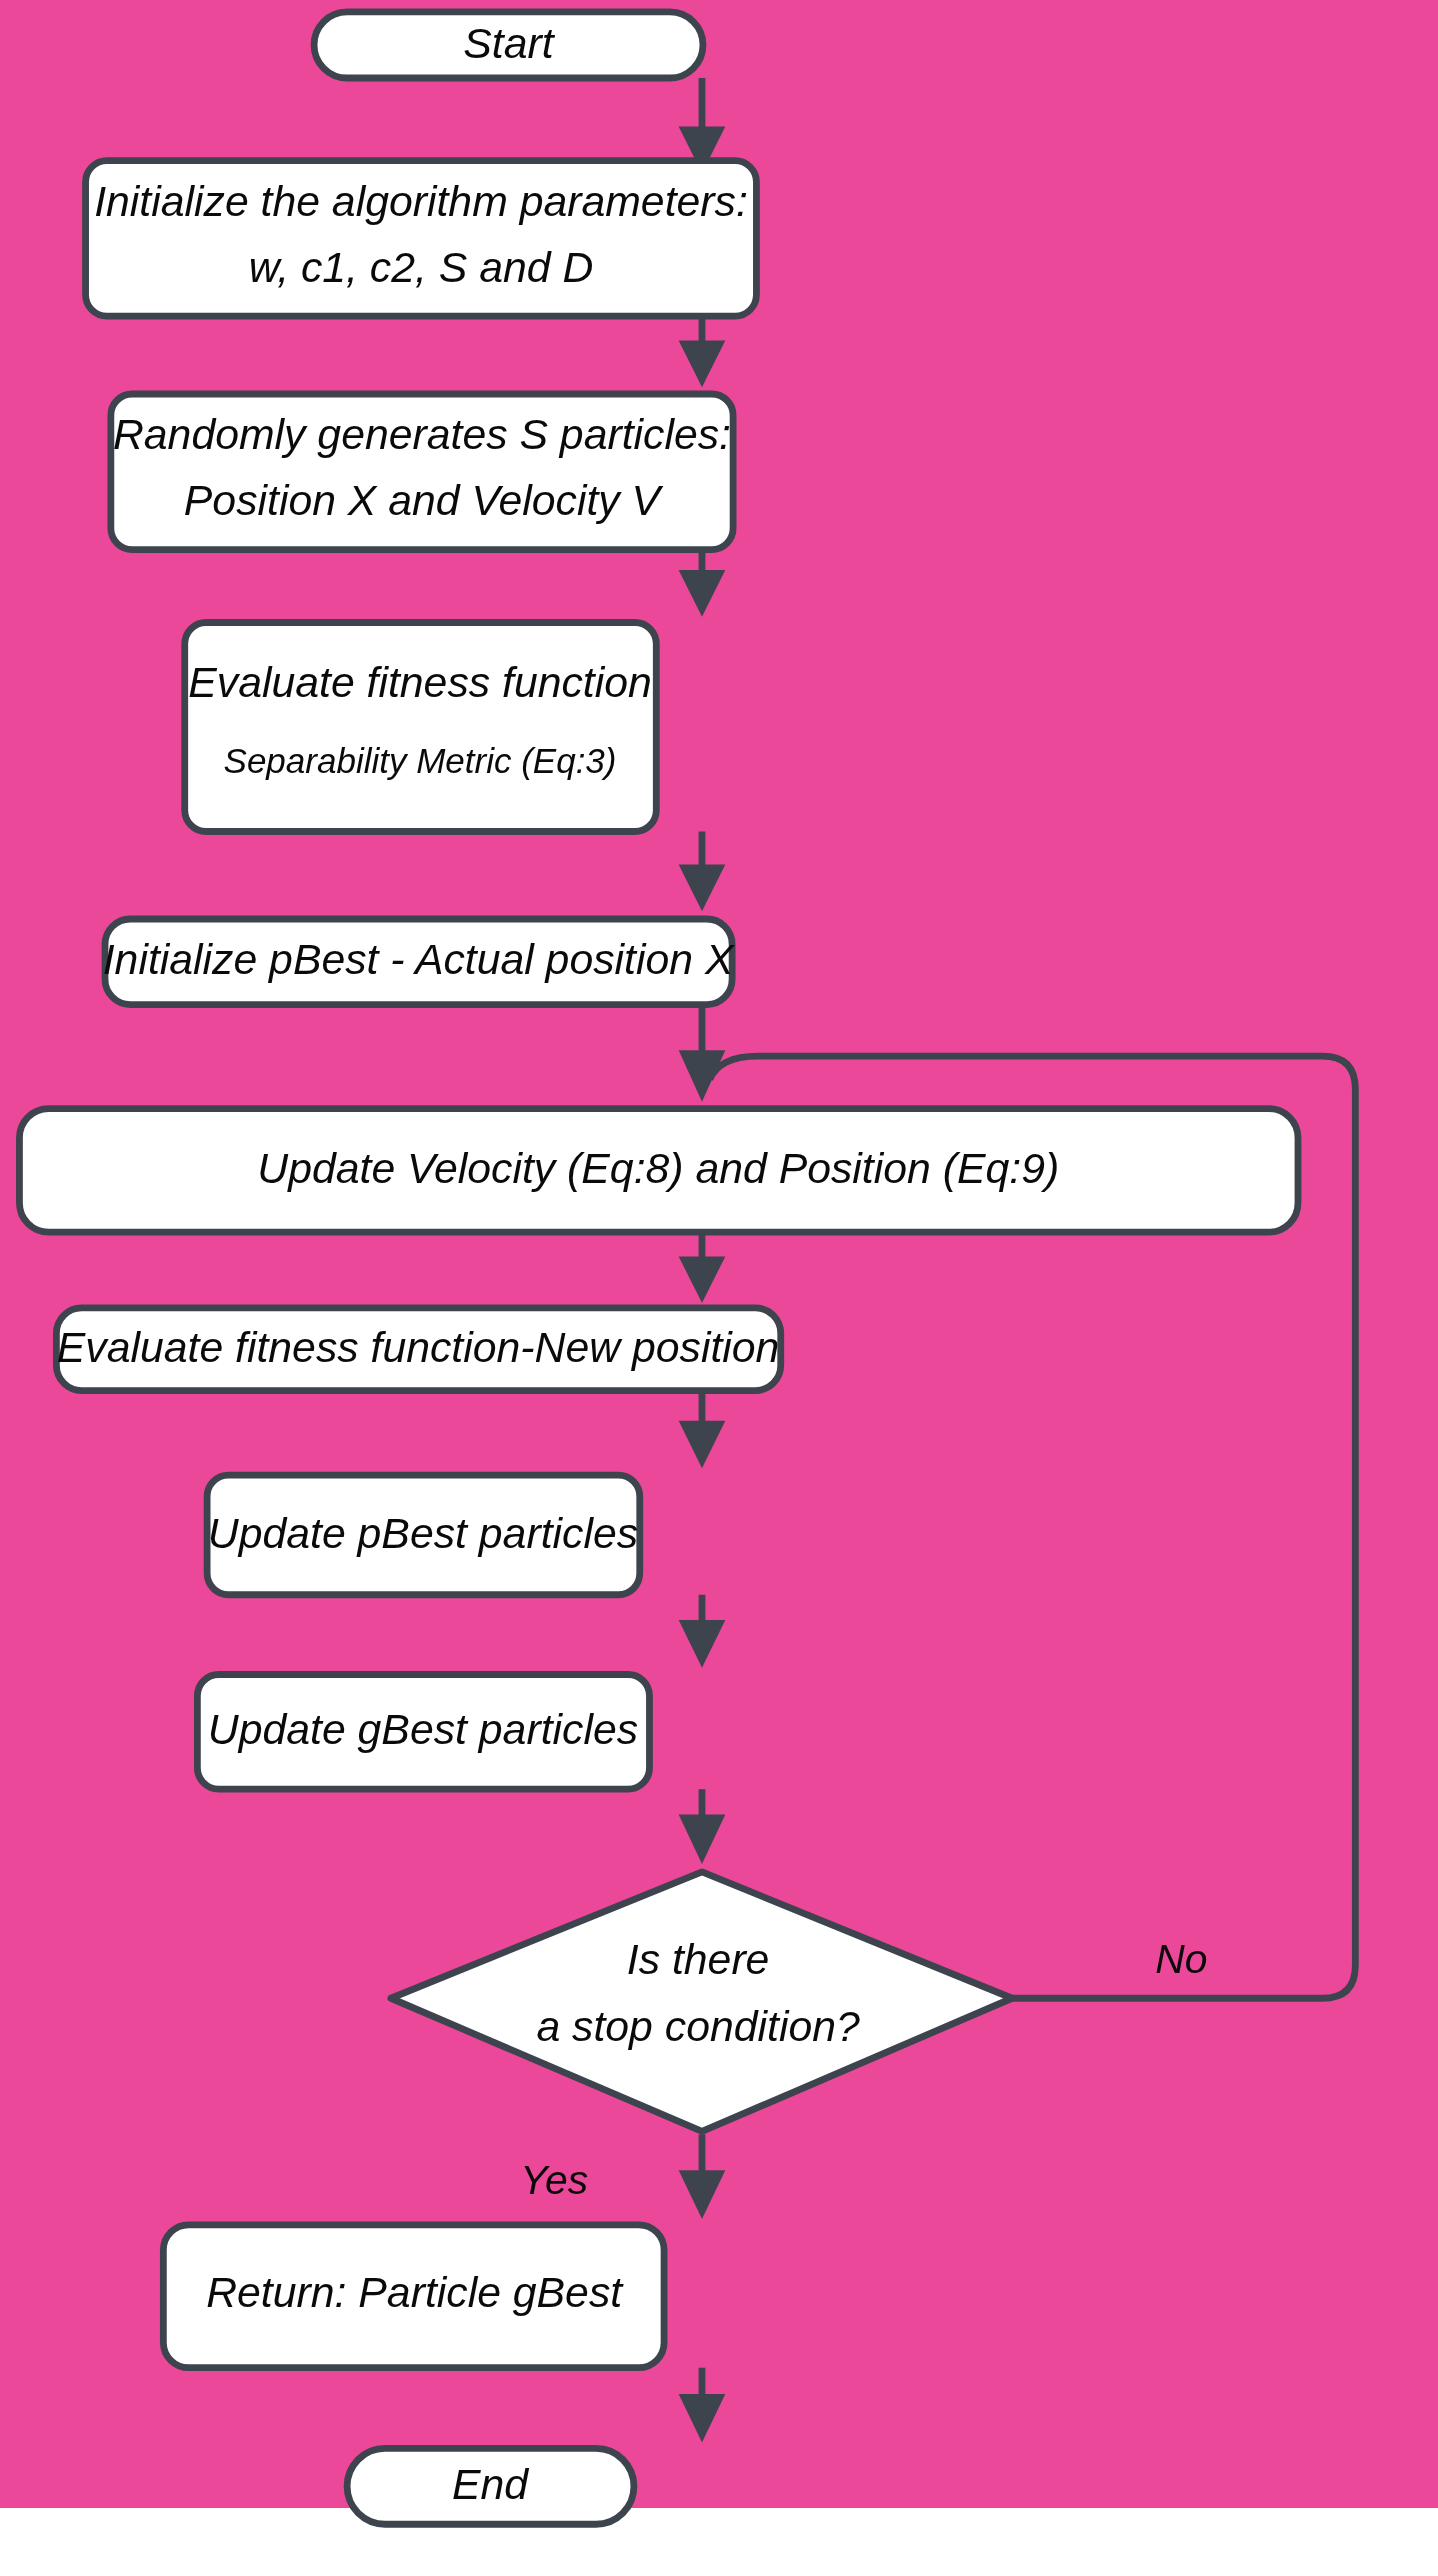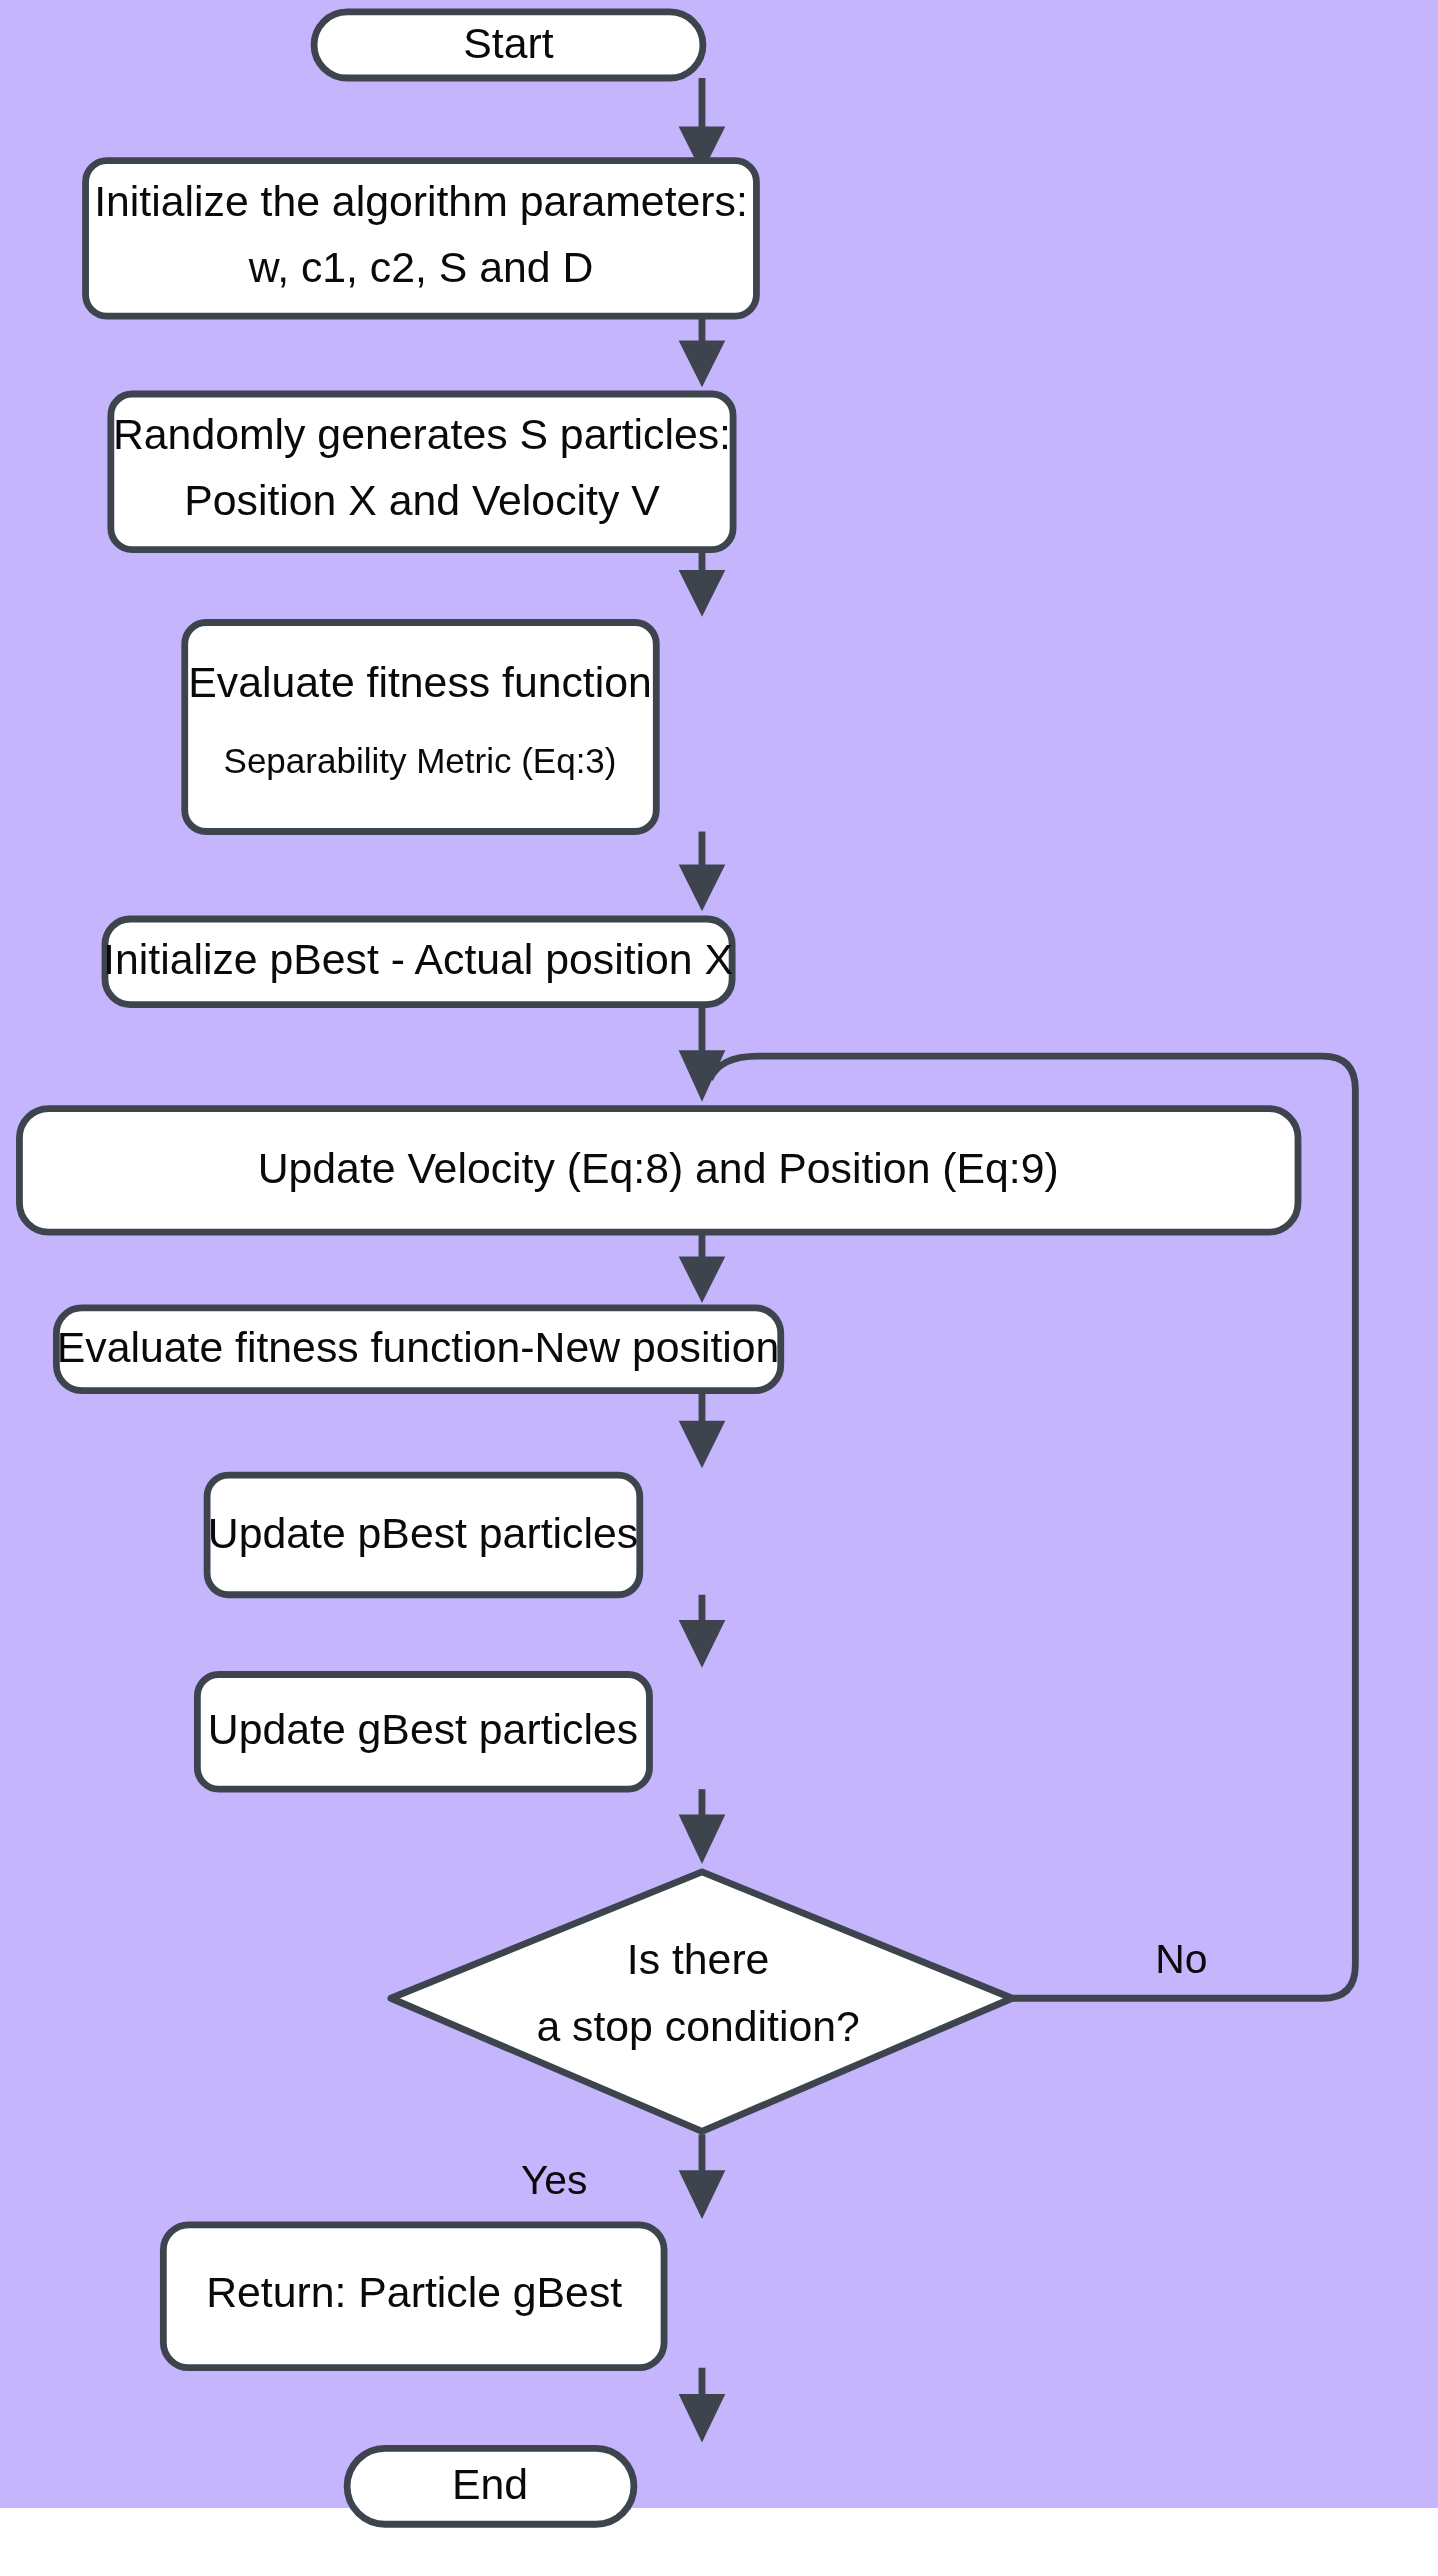--- a/index.html
+++ b/index.html
@@ -10,21 +10,22 @@
   body {
     width: 1438px;
     height: 2576px;
     font-family: "Liberation Sans", sans-serif;
     overflow: hidden;
   }
   #flow-root {
     position: relative;
     width: 1438px;
     height: 2508px;
-    background: #c4b5fd;
+    background: #ec4899;
+    font-style: italic;
   }
   svg#flow-svg {
     display: block;
     width: 1438px;
     height: 2576px;
   }
   .node-shape {
     fill: #ffffff;
     stroke: #3d444e;
     stroke-width: 7;

